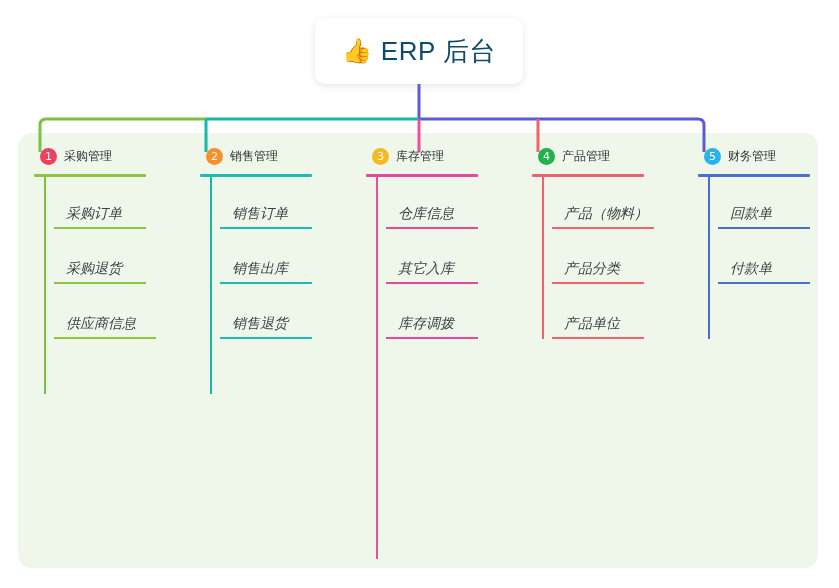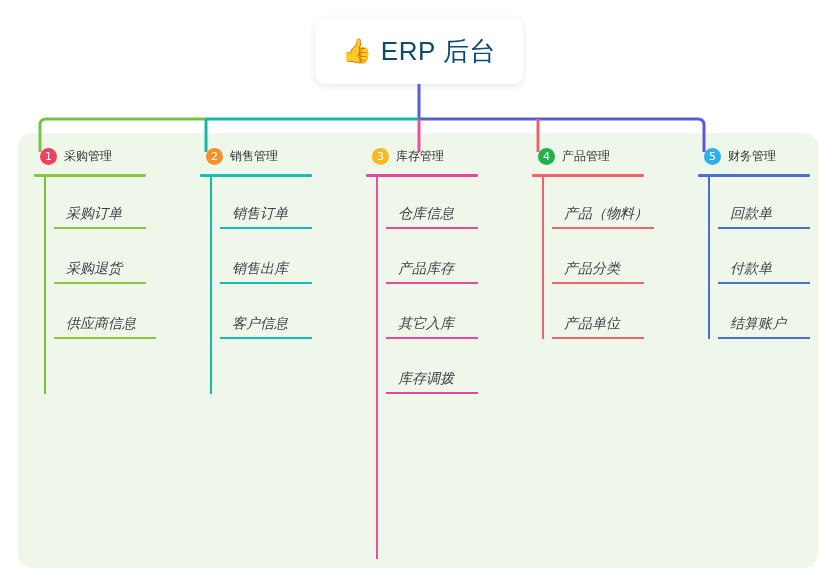--- a/index.html
+++ b/index.html
@@ -192,42 +192,38 @@
           <div class="spine" style="background: rgb(22, 185, 165); height: 217px;"></div>
           <div class="leaf">
             <span class="leaf-label">销售订单</span>
             <div class="leaf-rule" style="background: rgb(25, 189, 182); width: 92px;"></div>
           </div>
           <div class="leaf">
             <span class="leaf-label">销售出库</span>
             <div class="leaf-rule" style="background: rgb(25, 189, 182); width: 92px;"></div>
           </div>
           <div class="leaf">
-            <span class="leaf-label">客户信息</span>
+            <span class="leaf-label">销售退货</span>
             <div class="leaf-rule" style="background: rgb(25, 189, 182); width: 92px;"></div>
           </div>
         </div>
       </div>
       <div class="branch" style="left: 366px;">
         <div class="branch-head">
           <span class="badge" style="background: rgb(245, 185, 33);">3</span>
           <span class="branch-title">库存管理</span>
         </div>
         <div class="head-rule" style="width: 112px; background: rgb(232, 71, 155);"></div>
         <div class="leaves">
           <div class="spine" style="background: rgb(239, 78, 155); height: 382px;"></div>
           <div class="leaf">
             <span class="leaf-label">仓库信息</span>
             <div class="leaf-rule" style="background: rgb(232, 71, 155); width: 92px;"></div>
           </div>
           <div class="leaf">
-            <span class="leaf-label">产品库存</span>
-            <div class="leaf-rule" style="background: rgb(232, 71, 155); width: 92px;"></div>
-          </div>
-          <div class="leaf">
             <span class="leaf-label">其它入库</span>
             <div class="leaf-rule" style="background: rgb(232, 71, 155); width: 92px;"></div>
           </div>
           <div class="leaf">
             <span class="leaf-label">库存调拨</span>
             <div class="leaf-rule" style="background: rgb(232, 71, 155); width: 92px;"></div>
           </div>
         </div>
       </div>
       <div class="branch" style="left: 532px;">
@@ -261,21 +257,17 @@
         <div class="leaves">
           <div class="spine" style="background: rgb(74, 111, 208); height: 162px;"></div>
           <div class="leaf">
             <span class="leaf-label">回款单</span>
             <div class="leaf-rule" style="background: rgb(74, 111, 208); width: 92px;"></div>
           </div>
           <div class="leaf">
             <span class="leaf-label">付款单</span>
             <div class="leaf-rule" style="background: rgb(74, 111, 208); width: 92px;"></div>
           </div>
-          <div class="leaf">
-            <span class="leaf-label">结算账户</span>
-            <div class="leaf-rule" style="background: rgb(74, 111, 208); width: 92px;"></div>
-          </div>
         </div>
       </div>
     </div>
 
 </div>
 
 </body></html>

